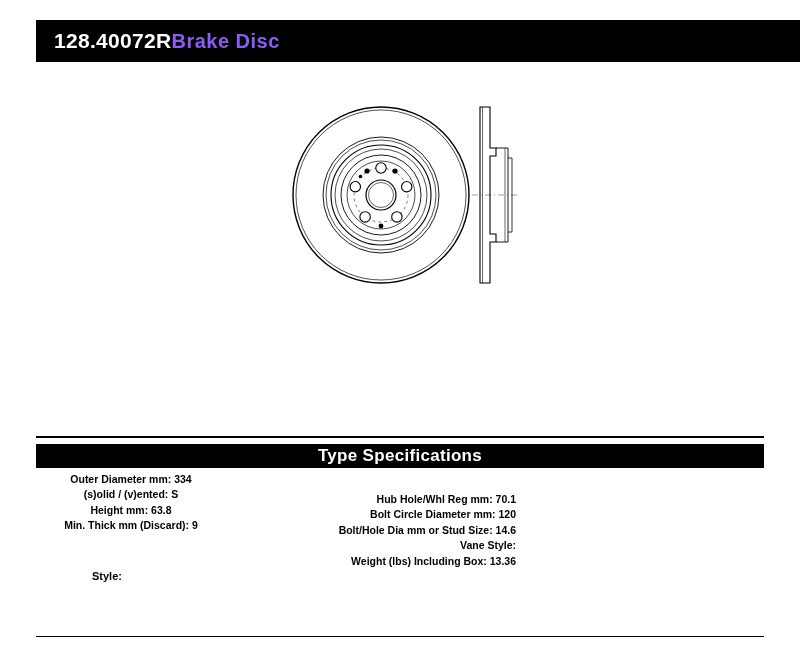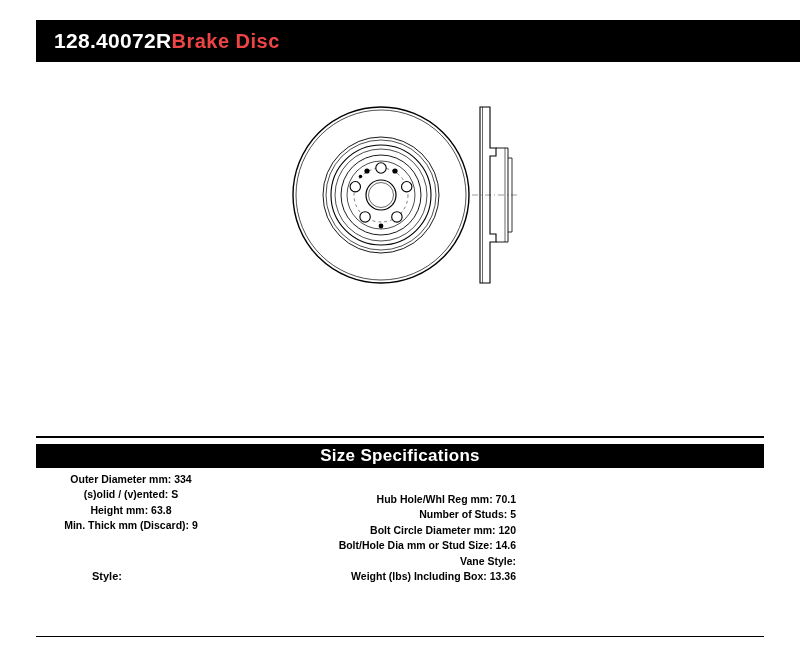--- a/index.html
+++ b/index.html
@@ -31,21 +31,21 @@
     padding: 0 18px;
   }
   .part-number {
     color: #ffffff;
     font-size: 21px;
     font-weight: bold;
     letter-spacing: 0.3px;
     font-family: "Liberation Sans", sans-serif;
   }
   .product-title {
-    color: #ef4444;
+    color: #8b5cf6;
     font-size: 20px;
     font-weight: bold;
     letter-spacing: 0.5px;
     font-family: "Liberation Sans", sans-serif;
   }
 
   
   .drawing-area {
     position: absolute;
     left: 36px;
@@ -208,33 +208,32 @@
         <line x1="46" y1="58" x2="46" y2="132" stroke-width="0.8"></line>
 
         <line x1="6" y1="95" x2="52" y2="95" stroke-width="0.4" stroke-dasharray="6,3,1,3"></line>
       </g>
     </svg>
   </div>
 
 </div>
 
 <div class="spec-rule-top"></div>
-<div class="spec-header">Size Specifications</div>
+<div class="spec-header">Type Specifications</div>
 
 <div class="spec-body">
   <div class="spec-col spec-col-1">
     <div class="spec-line">Outer Diameter mm: 334</div>
     <div class="spec-line">(s)olid / (v)ented: S</div>
     <div class="spec-line">Height mm: 63.8</div>
     <div class="spec-line">Min. Thick mm (Discard): 9</div>
   </div>
 
   <div class="spec-col spec-col-2">
     <div class="spec-line">Hub Hole/Whl Reg mm: 70.1</div>
-    <div class="spec-line">Number of Studs: 5</div>
     <div class="spec-line">Bolt Circle Diameter mm: 120</div>
     <div class="spec-line">Bolt/Hole Dia mm or Stud Size: 14.6</div>
     <div class="spec-line">Vane Style:</div>
     <div class="spec-line">Weight (lbs) Including Box: 13.36</div>
   </div>
 
 </div>
 
 <div class="note-row">Style:</div>
 

